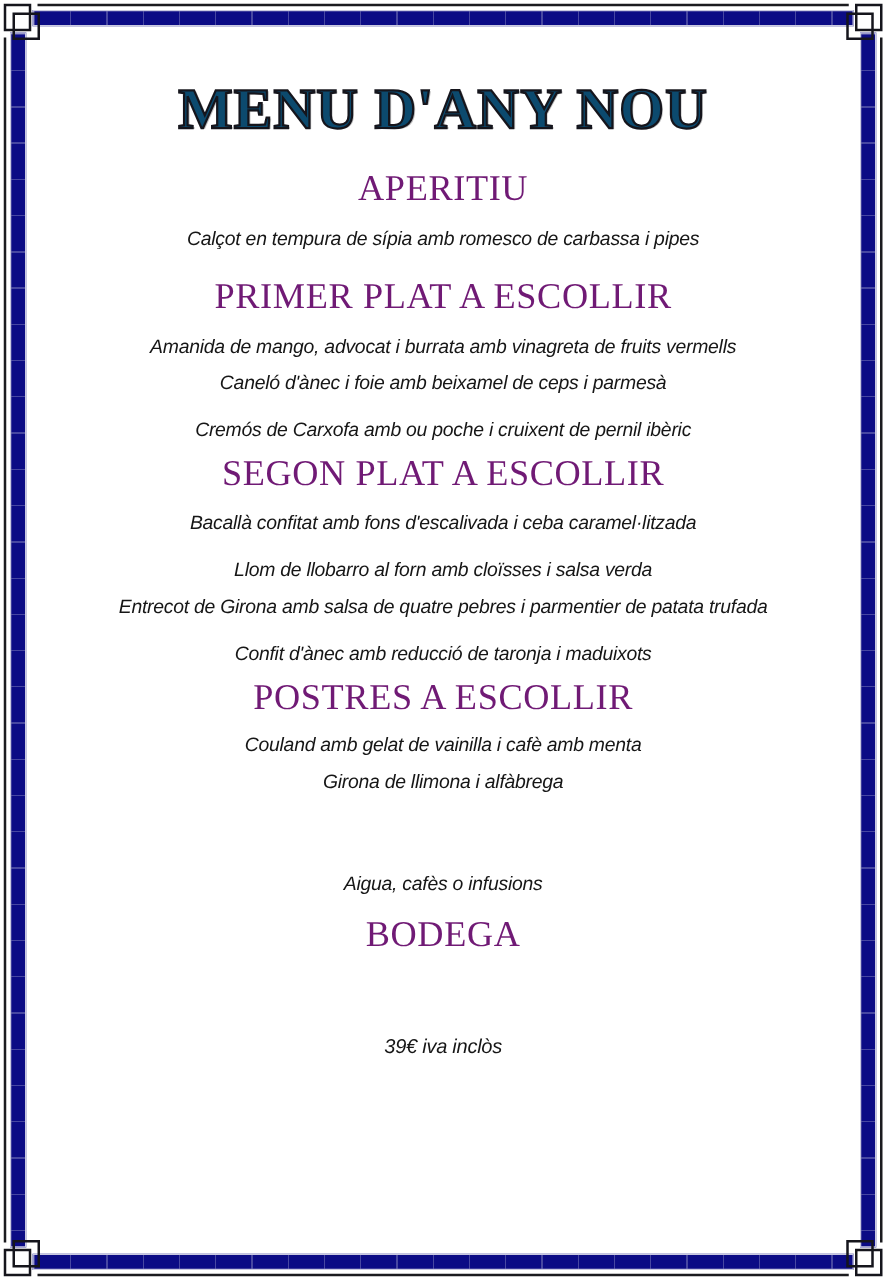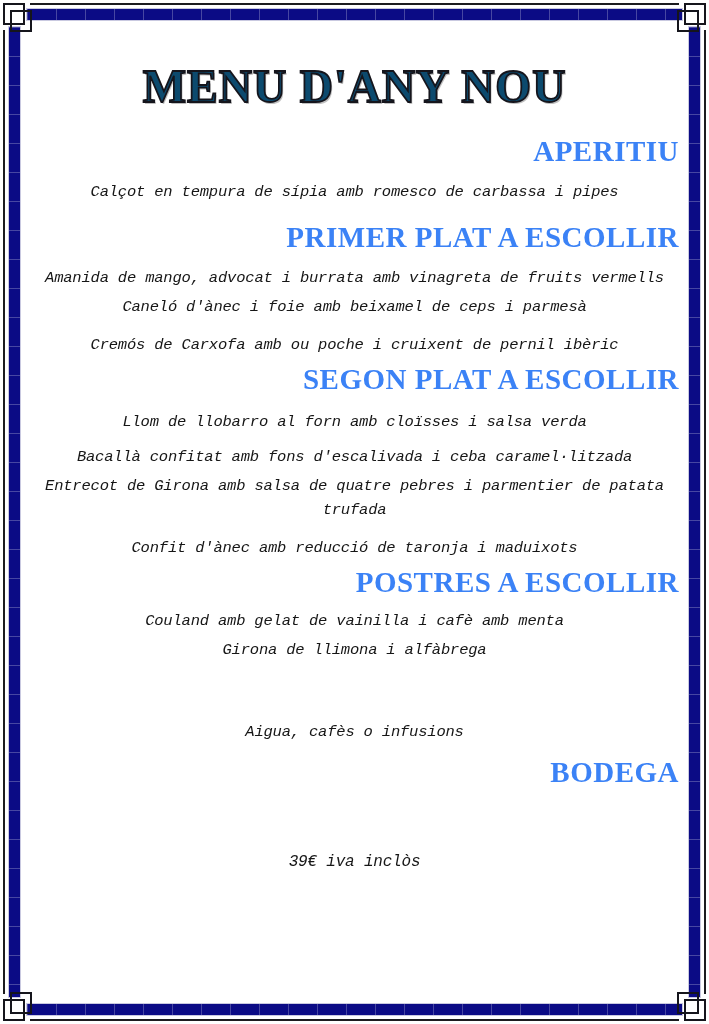--- a/index.html
+++ b/index.html
@@ -31,25 +31,25 @@
   .bl.sqA{left:3px;bottom:3px;}  .bl.sqB{left:10px;bottom:10px;}
   .br.sqA{right:3px;bottom:3px;} .br.sqB{right:10px;bottom:10px;}
 
   .content{position:absolute;left:30px;right:30px;top:24px;bottom:24px;text-align:center;}
   .title{
     margin:36px 0 0;font-size:46px;line-height:54px;font-weight:700;
     color:#0c4a6e;-webkit-text-stroke:1.8px #15151c;
     text-shadow:1.5px 1.5px 0 rgba(0,0,0,.25);letter-spacing:1px;
   }
   .h2{
-    margin:0;font-size:29px;line-height:34px;font-weight:700;
-    color:#3b82f6;letter-spacing:.5px;text-align:right;
+    margin:0;font-size:29px;line-height:34px;font-weight:400;
+    color:#701a75;letter-spacing:.5px;
   }
   .dish{
-    margin:0;font-family:Liberation Mono, monospace;font-style:italic;
+    margin:0;font-family:Liberation Sans, sans-serif;font-style:italic;
     font-size:15.5px;line-height:24px;color:#161616;letter-spacing:-.2px;
   }
   .price{font-size:16px;line-height:30px;}
   
   .mt10{margin-top:10px;} .mt11{margin-top:11px;} .mt12{margin-top:12px;}
   .mt14{margin-top:14px;} .mt15{margin-top:5px;} .mt16{margin-top:16px;}
   .mt20{margin-top:20px;} .mt58{margin-top:58px;}
 </style>
 </head>
 <body>
@@ -78,22 +78,22 @@
 
   <h2 class="h2 mt20">APERITIU</h2>
   <p class="dish mt12">Calçot en tempura de sípia amb romesco de carbassa i pipes</p>
 
   <h2 class="h2 mt16">PRIMER PLAT A ESCOLLIR</h2>
   <p class="dish mt12">Amanida de mango, advocat i burrata amb vinagreta de fruits vermells</p>
   <p class="dish mt15">Caneló d'ànec i foie amb beixamel de ceps i parmesà</p>
   <p class="dish mt14">Cremós de Carxofa amb ou poche i cruixent de pernil ibèric</p>
 
   <h2 class="h2 mt15">SEGON PLAT A ESCOLLIR</h2>
+  <p class="dish mt11">Bacallà confitat amb fons d'escalivada i ceba caramel·litzada</p>
   <p class="dish mt14">Llom de llobarro al forn amb cloïsses i salsa verda</p>
-  <p class="dish mt11">Bacallà confitat amb fons d'escalivada i ceba caramel·litzada</p>
   <p class="dish mt15">Entrecot de Girona amb salsa de quatre pebres i parmentier de patata trufada</p>
   <p class="dish mt14">Confit d'ànec amb reducció de taronja i maduixots</p>
 
   <h2 class="h2 mt15">POSTRES A ESCOLLIR</h2>
   <p class="dish mt10">Couland amb gelat de vainilla i cafè amb menta</p>
   <p class="dish mt15">Girona de llimona i alfàbrega</p>
 
   <p class="dish mt58">Aigua, cafès o infusions</p>
 
   <h2 class="h2 mt11">BODEGA</h2>

